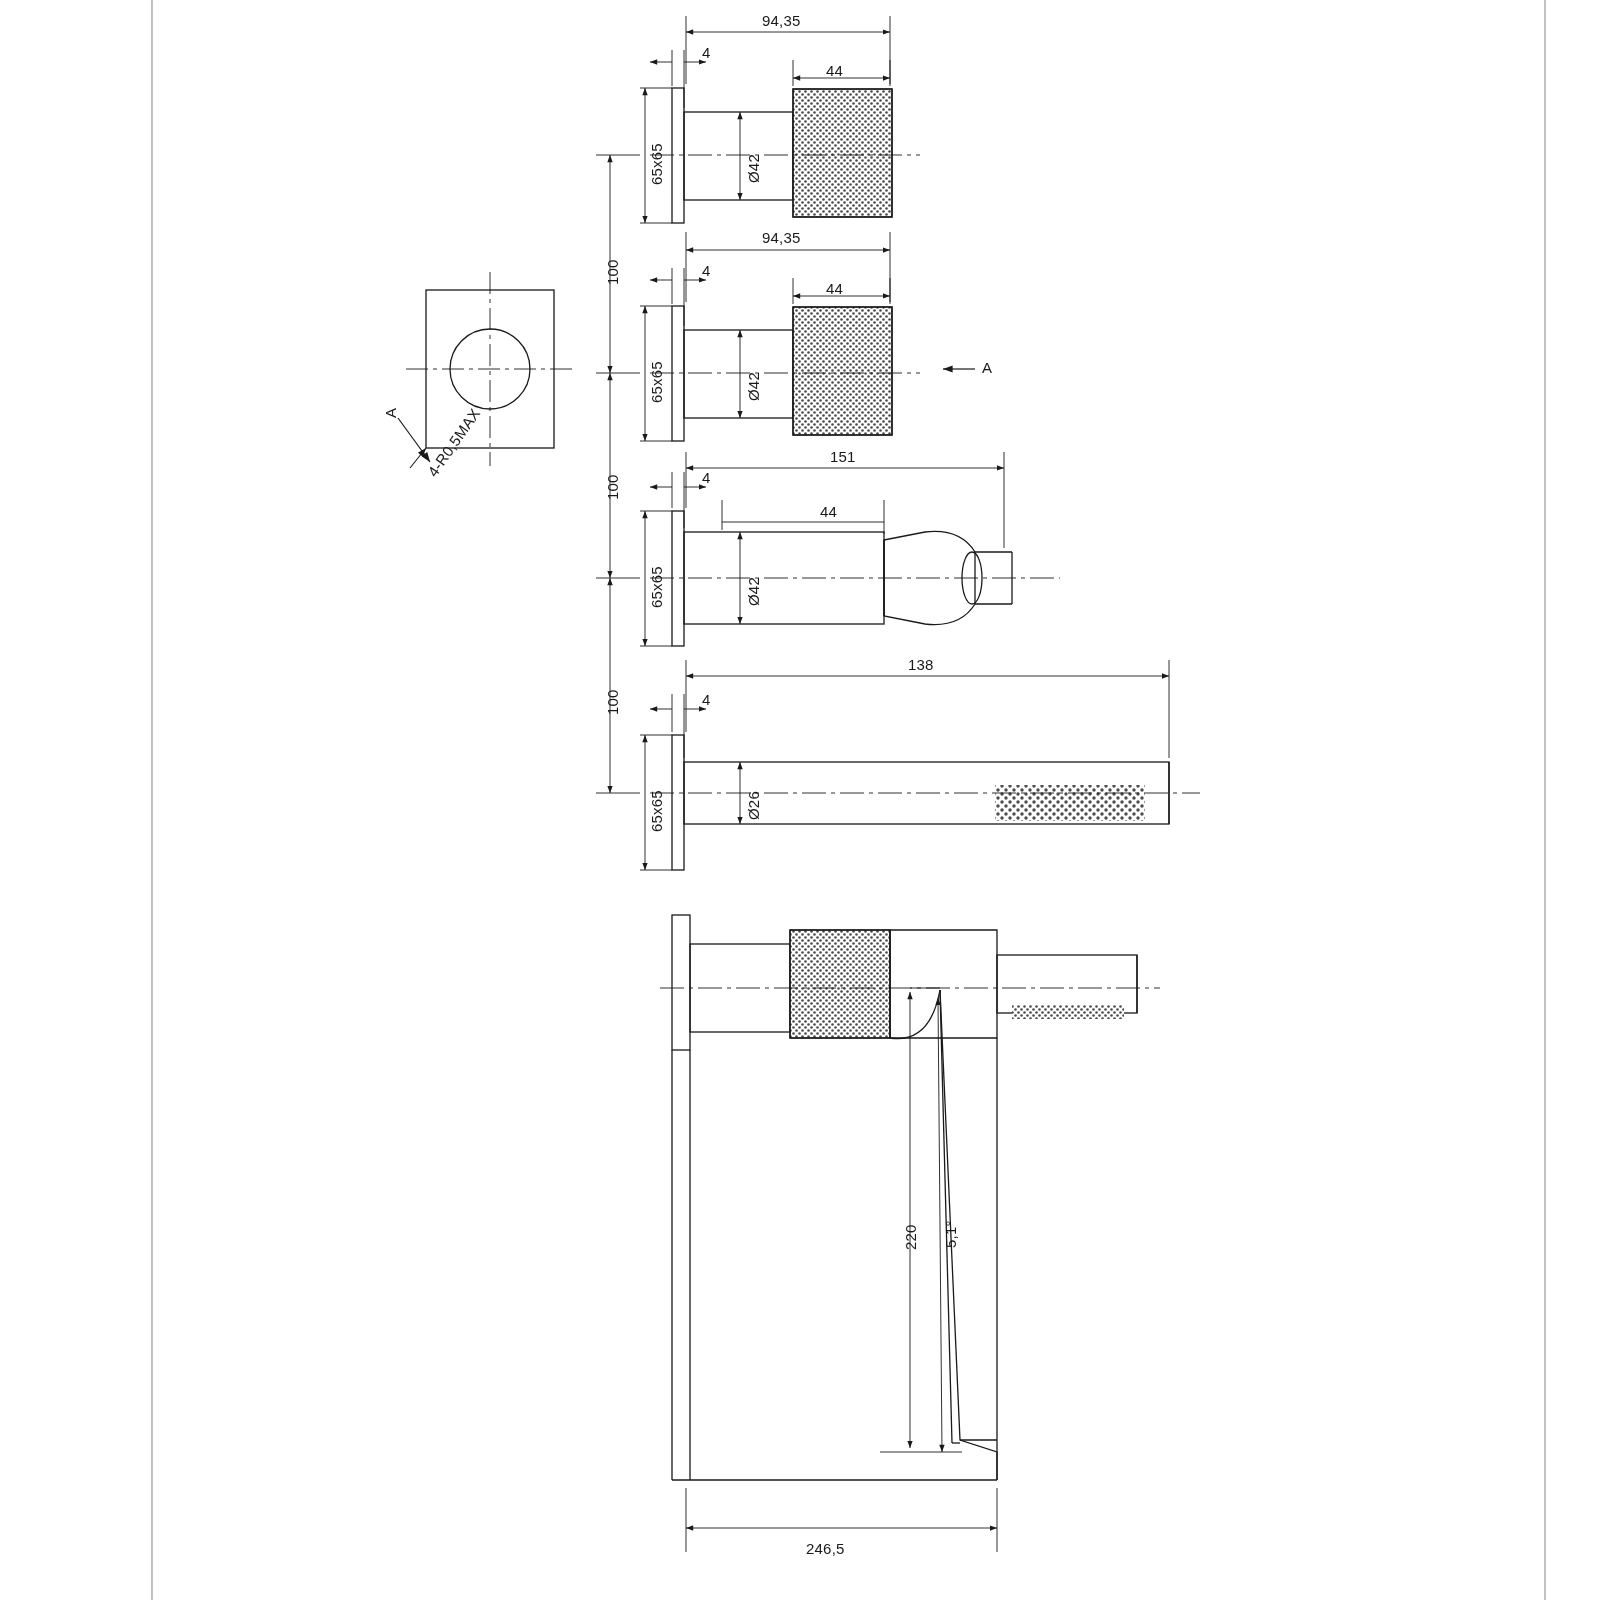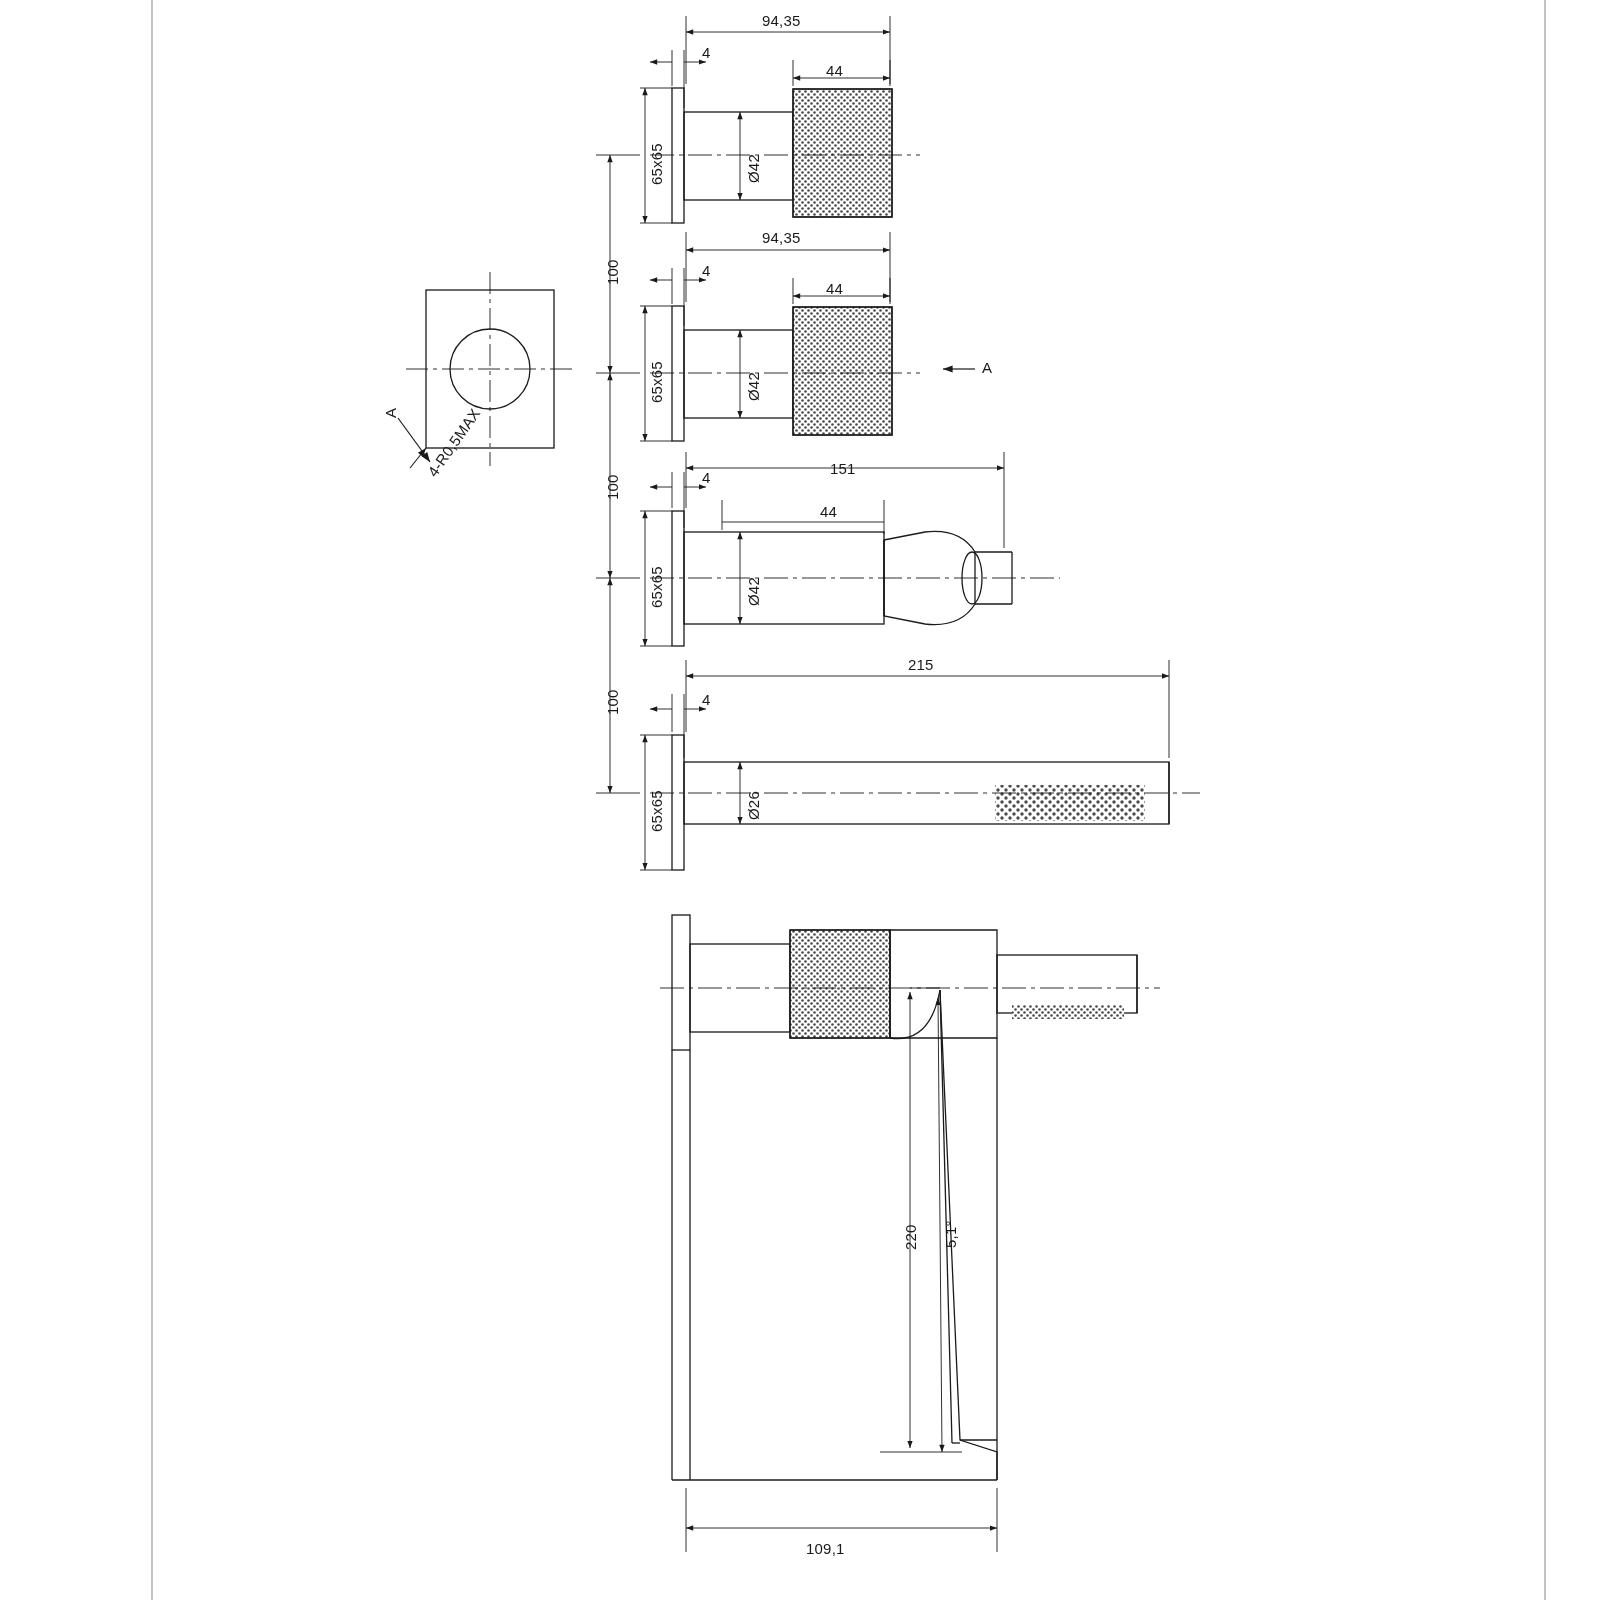--- a/index.html
+++ b/index.html
@@ -272,35 +272,35 @@
   <div class="dim-label rot90" style="left:648px; top:185px;">65x65</div>
   <div class="dim-label rot90" style="left:745px; top:183px;">Ø42</div>
 
   <div class="dim-label" style="left:762px; top:229px;">94,35</div>
   <div class="dim-label" style="left:702px; top:262px;">4</div>
   <div class="dim-label" style="left:826px; top:280px;">44</div>
   <div class="dim-label rot90" style="left:648px; top:403px;">65x65</div>
   <div class="dim-label rot90" style="left:745px; top:401px;">Ø42</div>
   <div class="dim-label" style="left:982px; top:359px;">A</div>
 
-  <div class="dim-label" style="left:830px; top:460px;">151</div>
+  <div class="dim-label" style="left:830px; top:448px;">151</div>
   <div class="dim-label" style="left:702px; top:469px;">4</div>
   <div class="dim-label" style="left:820px; top:503px;">44</div>
   <div class="dim-label rot90" style="left:648px; top:608px;">65x65</div>
   <div class="dim-label rot90" style="left:745px; top:606px;">Ø42</div>
 
-  <div class="dim-label" style="left:908px; top:656px;">215</div>
+  <div class="dim-label" style="left:908px; top:656px;">138</div>
   <div class="dim-label" style="left:702px; top:691px;">4</div>
   <div class="dim-label rot90" style="left:648px; top:832px;">65x65</div>
   <div class="dim-label rot90" style="left:745px; top:820px;">Ø26</div>
 
   <div class="dim-label rot90" style="left:604px; top:285px;">100</div>
   <div class="dim-label rot90" style="left:604px; top:500px;">100</div>
   <div class="dim-label rot90" style="left:604px; top:715px;">100</div>
 
   <div class="dim-label rot90" style="left:382px; top:418px;">A</div>
   <div class="dim-label rot-diag" style="left:424px; top:470px;">4-R0,5MAX</div>
 
   <div class="dim-label rot90" style="left:902px; top:1250px;">220</div>
   <div class="dim-label rot90" style="left:942px; top:1248px;">5,1°</div>
-  <div class="dim-label" style="left:806px; top:1540px;">109,1</div>
+  <div class="dim-label" style="left:806px; top:1540px;">246,5</div>
 
 </div>
 
 </body></html>

